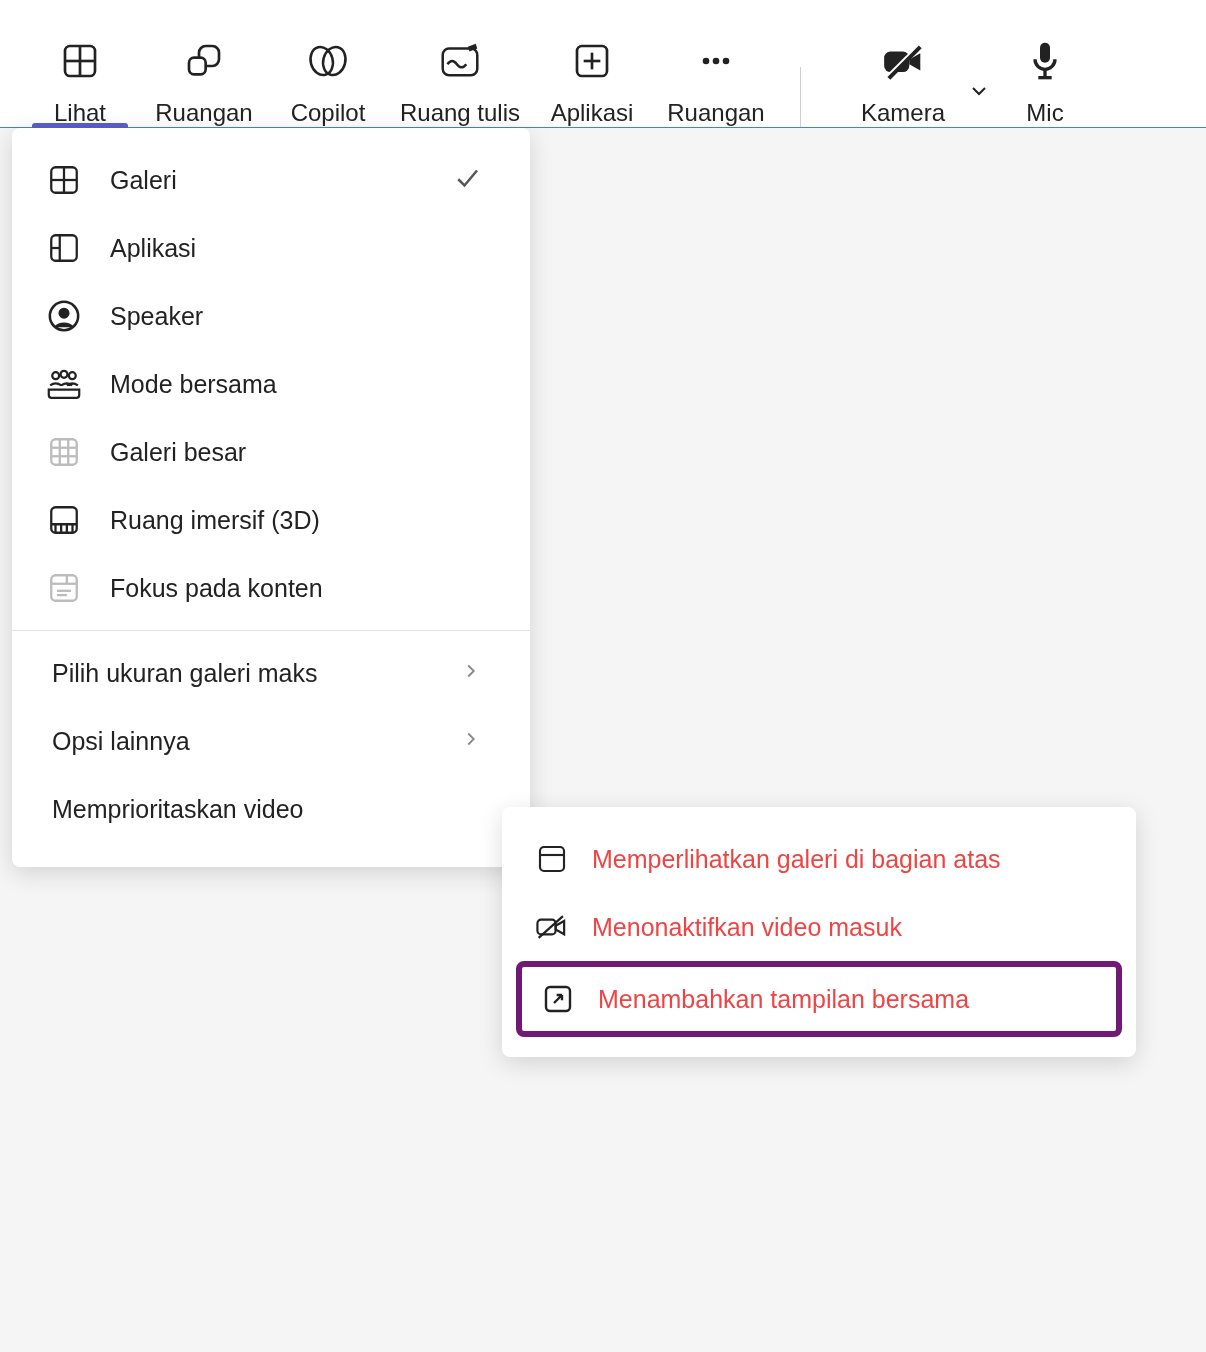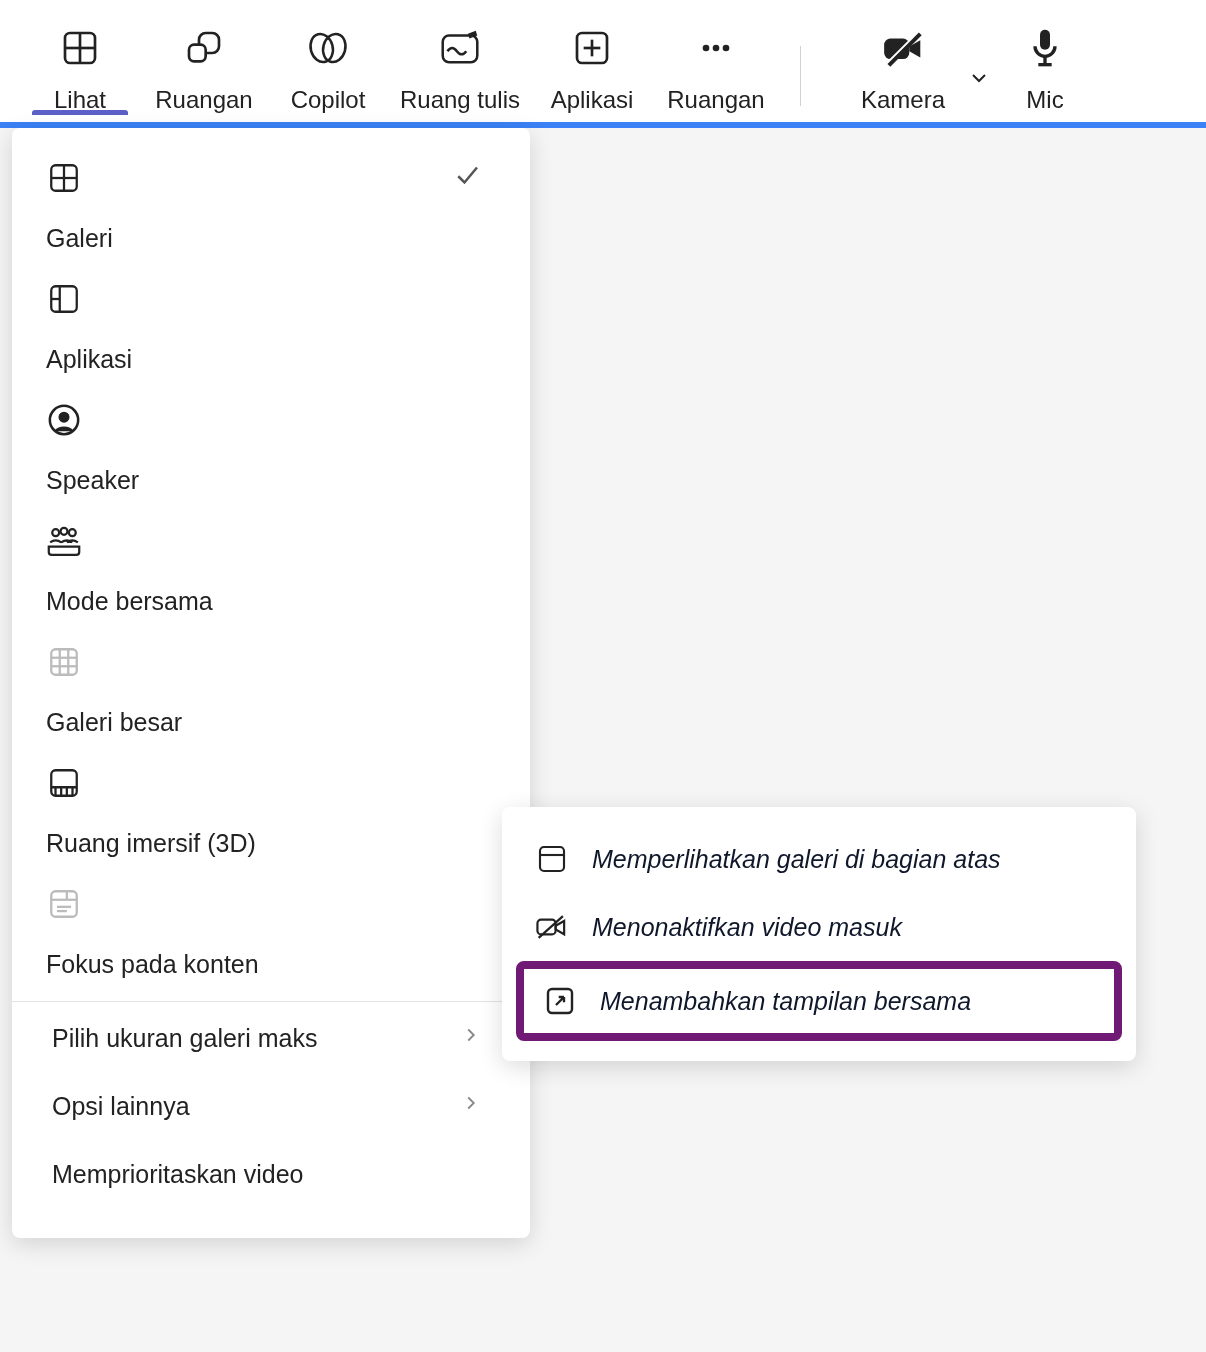--- a/index.html
+++ b/index.html
@@ -6,24 +6,24 @@
     body {
       font-family: "Segoe UI", Arial, sans-serif;
       background: #f5f5f5;
       width: 1206px;
       height: 1352px;
       overflow: hidden;
     }
     .toolbar {
       background: #fff;
       display: flex;
-      align-items: center;
+      align-items: flex-end;
       padding: 10px 18px 0 18px;
       gap: 0;
-      border-bottom: 6px solid #3b82f6;
+      border-bottom: 1px solid #3b82f6;
       height: 128px;
       position: relative;
     }
     .tb-item {
       display: flex;
       flex-direction: column;
       align-items: center;
       justify-content: flex-start;
       width: 124px;
       padding-top: 8px;
@@ -69,27 +69,26 @@
       top: 128px;
       left: 12px;
       width: 518px;
       background: #fff;
       border-radius: 8px;
       box-shadow: 0 6px 24px rgba(0,0,0,0.14);
       padding: 18px 0 24px 0;
     }
     .dd-item {
       display: flex;
-      align-items: flex-start;
+      align-items: center;
       padding: 14px 34px;
       cursor: pointer;
       gap: 28px;
       position: relative;
       min-height: 68px;
-      flex-direction: column;
     }
     .dd-item.indent { padding-left: 40px; gap: 0; }
     .dd-icon {
       width: 36px;
       height: 36px;
       display: flex;
       align-items: center;
       justify-content: center;
       flex-shrink: 0;
     }
@@ -121,26 +120,25 @@
       padding: 18px 14px 20px 14px;
     }
     .sm-item {
       display: flex;
       align-items: center;
       gap: 22px;
       padding: 14px 18px;
       cursor: pointer;
       min-height: 68px;
       font-size: 25px;
-      color: #0f172a;
+      color: #ef4444;
       border-radius: 8px;
-      font-style: italic;
     }
     .sm-item.highlight {
-      border: 8px solid #701a75;
+      border: 6px solid #701a75;
     }
     .sm-icon {
       width: 36px;
       height: 36px;
       display: flex;
       align-items: center;
       justify-content: center;
       flex-shrink: 0;
     }
   </style>

